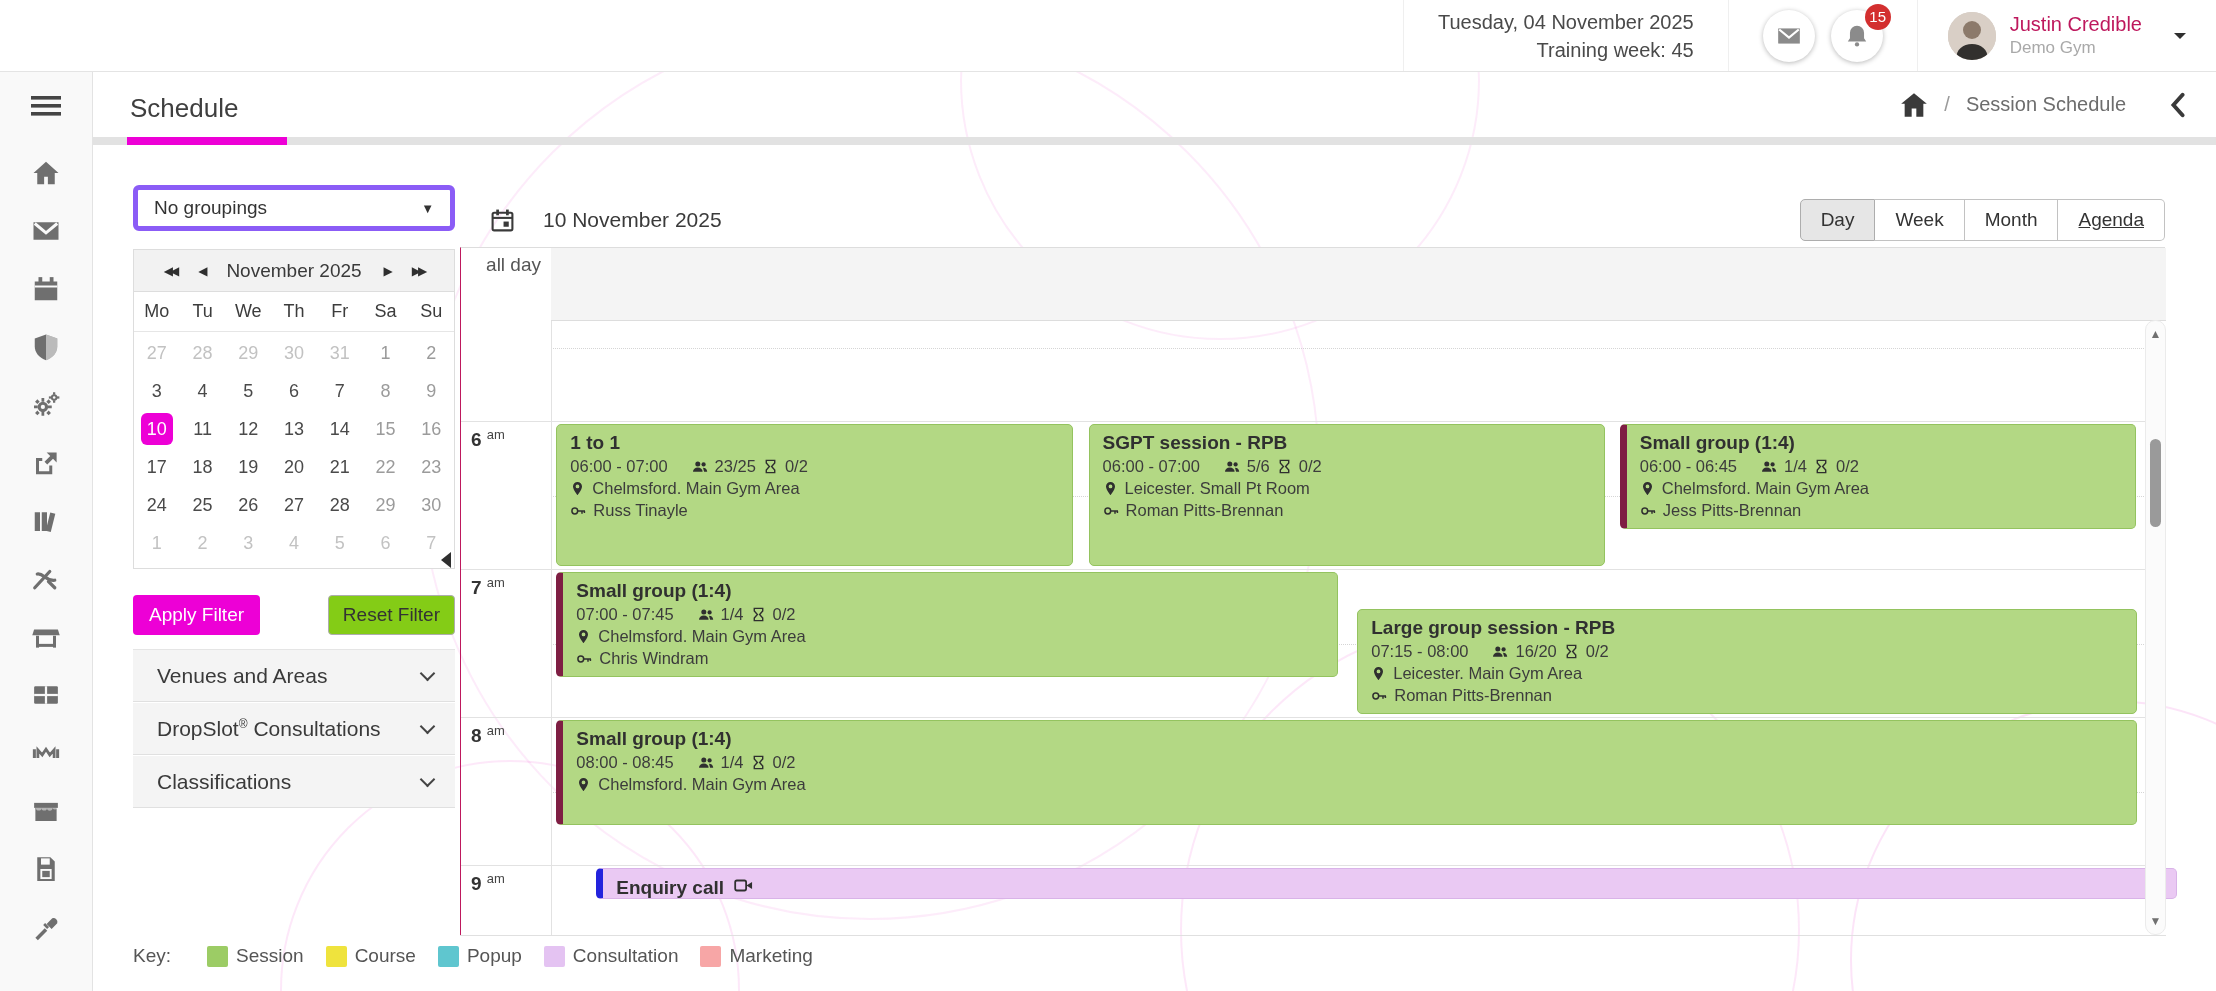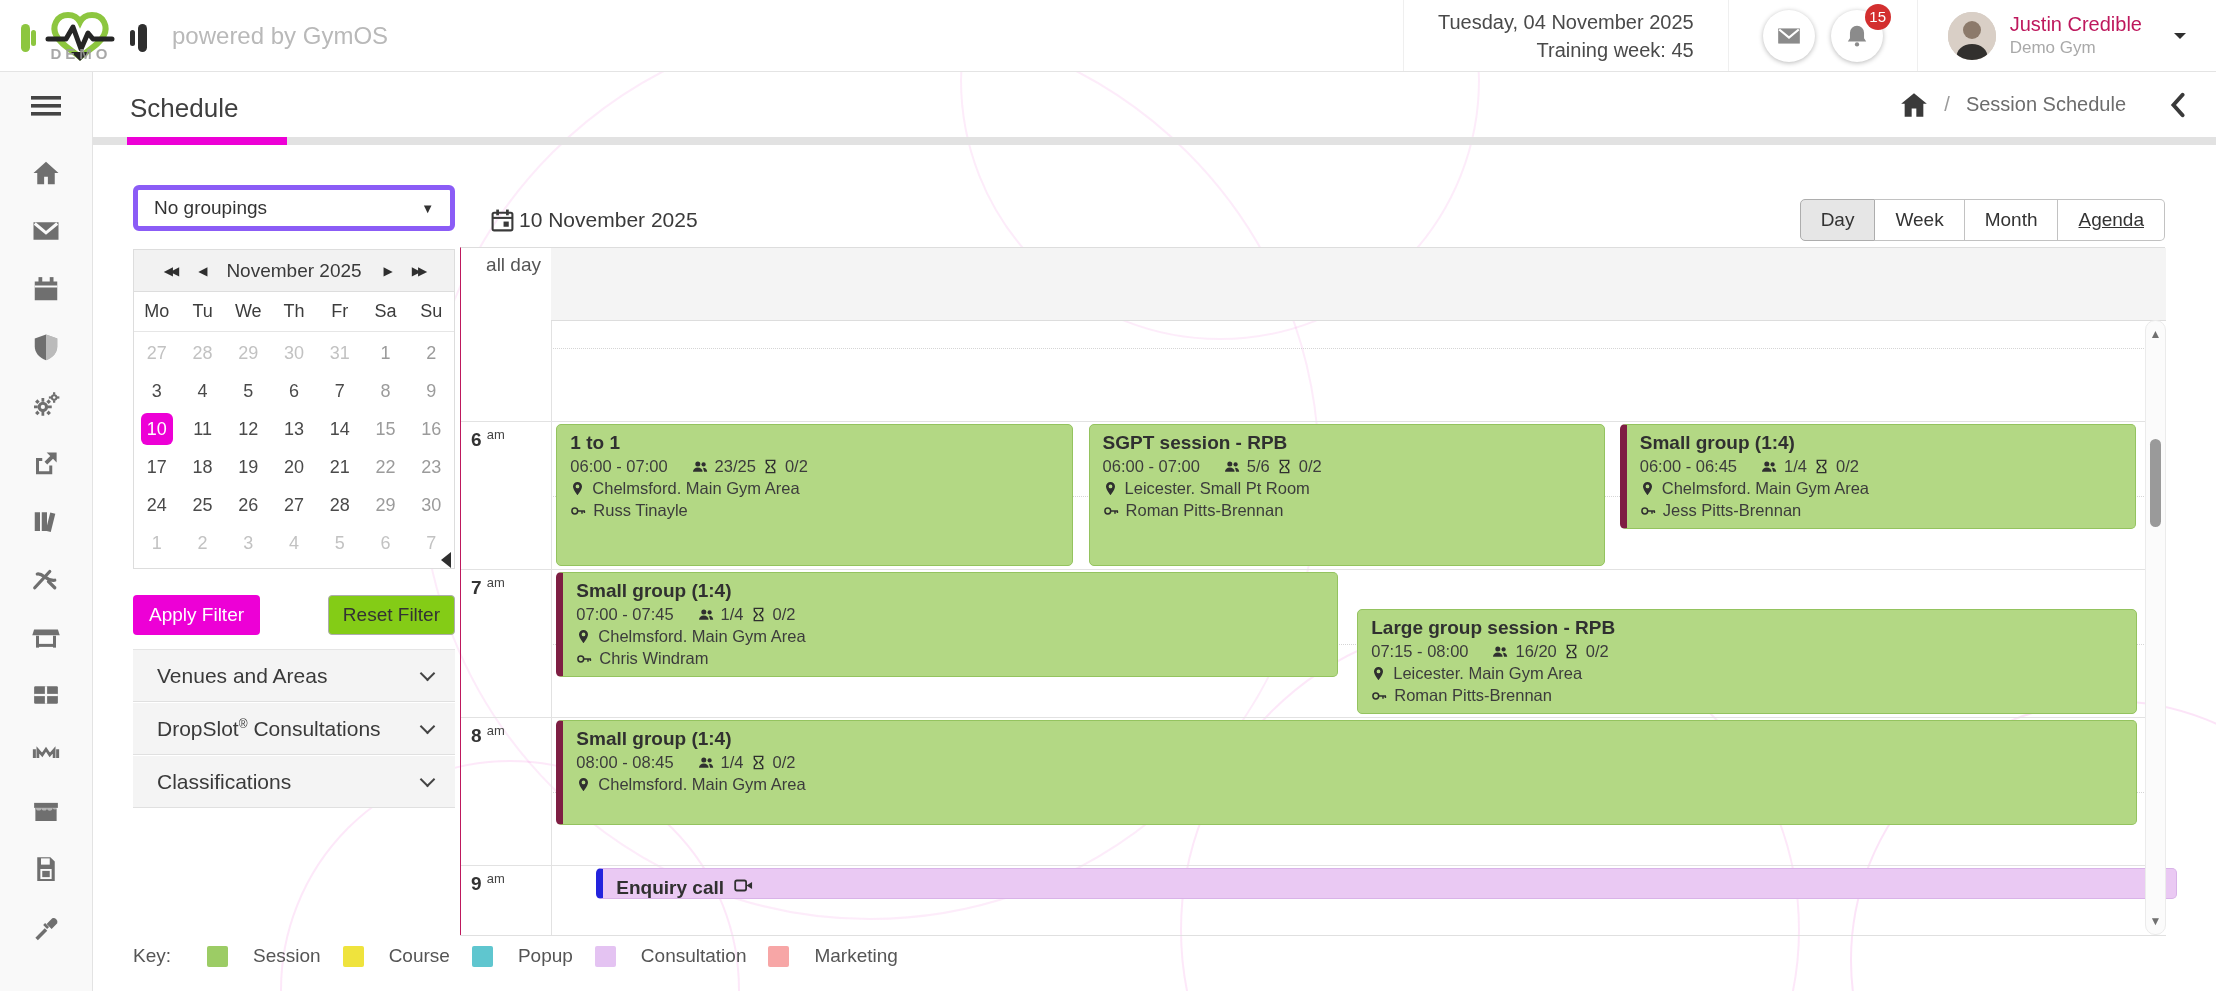--- a/index.html
+++ b/index.html
@@ -59,21 +59,21 @@
   .btn-reset { background:#84cc16; color:#333; font-size:19px; border:1px solid #adadad; border-radius:4px; padding:8px 14px; cursor:pointer; }
   .accordions { margin-top:14px; border-top:1px solid #e5e5e5; }
   .acc-row { background:#f4f4f4; border-bottom:1px solid #e0e0e0; height:52px; display:flex; align-items:center; justify-content:space-between; padding:0 22px 0 24px; font-size:21px; color:#3a3a3a; cursor:pointer; margin-bottom:1px; }
   .acc-row sup { font-size:12px; }
   .chev { width:11px; height:11px; border-right:2px solid #444; border-bottom:2px solid #444; transform:rotate(45deg); margin-top:-5px; }
 
   .handle { position:absolute; left:441px; top:552px; width:0; height:0; border-top:8px solid transparent; border-bottom:8px solid transparent; border-right:10px solid #2f2f2f; z-index:5; }
 
   
   .cal-toolbar { position:absolute; left:460px; top:195px; width:1705px; height:50px; display:flex; align-items:center; justify-content:space-between; z-index:3; }
-  .cal-date { display:flex; align-items:center; gap:4px; font-size:21px; color:#3a3a3a; margin-left:30px; }
+  .cal-date { display:flex; align-items:center; gap:28px; font-size:21px; color:#3a3a3a; margin-left:30px; }
   .viewgroup { display:flex; }
   .viewbtn { border:1px solid #c2c2c2; border-left-width:0; background:#fff; font-size:19px; color:#333; padding:9px 20px; cursor:pointer; }
   .viewbtn:first-child { border-left-width:1px; border-radius:5px 0 0 5px; }
   .viewbtn:last-child { border-radius:0 5px 5px 0;text-decoration:underline; }
   .viewbtn.active { background:#e6e6e6; border-color:#adadad; }
 
   .cal-table { position:absolute; left:460px; top:247px; width:1705px; height:688px; border-top:1px solid #ddd; border-left:1px solid #be185d; z-index:2;padding-left:8px; }
   .allday-row { position:absolute; left:0; top:0; width:1705px; height:73px; border-bottom:1px solid #ddd; }
   .allday-label { position:absolute; left:0; top:0; width:90px; height:73px; font-size:19px; color:#555; text-align:right; padding:6px 10px 0 0; background:#fff; }
   .allday-body { position:absolute; left:90px; top:0; right:0; bottom:0; background:#f4f4f4; }
@@ -96,49 +96,36 @@
   .ev-line .ico { display:inline-flex; color:#2f2f2f; }
   .ev-gap { width:10px; }
 
   
   .vscroll { position:absolute; left:2145px; top:320px; width:21px; height:615px; background:#fbfbfb; border:1px solid #ebebeb; border-radius:10px; z-index:3; }
   .vs-arrow { position:absolute; left:0; width:100%; display:flex; justify-content:center; color:#707070; font-size:12px; cursor:pointer; }
   .vs-thumb { position:absolute; left:4px; width:11px; top:118px; height:88px; background:#9a9a9a; border-radius:6px; cursor:grab; }
 
   
   .keyrow { position:absolute; left:133px; top:945px; display:flex; align-items:center; gap:14px; font-size:19px; color:#555; z-index:3; }
-  .key-item { display:flex; align-items:center; gap:25px; margin-left:22px; }
+  .key-item { display:flex; align-items:center; gap:8px; margin-left:22px; }
   .key-swatch { width:21px; height:21px; border-radius:2px; display:inline-block; }
   .cal-bottom-line { position:absolute; left:460px; top:935px; width:1706px; border-top:1px solid #e0e0e0; z-index:2; }
 </style>
 </head>
 <body>
 
 <div class="page">
 
   <div class="wm" style="left:420px; top:20px; width:900px; height:900px;"></div>
   <div class="wm" style="left:960px; top:-180px; width:520px; height:520px;"></div>
   <div class="wm" style="left:1180px; top:620px; width:620px; height:620px; border-color:rgba(236,64,208,.12);"></div>
   <div class="wm" style="left:280px; top:760px; width:460px; height:460px; border-color:rgba(236,64,208,.12);"></div>
   <div class="wm" style="left:1850px; top:700px; width:520px; height:520px; border-color:rgba(236,64,208,.14);"></div>
 
   <div class="topbar">
-    <div class="logo-wrap">
-      <svg width="140" height="58" viewBox="0 0 140 58">
-        <rect x="3" y="17" width="9" height="28" rx="4.5" fill="#8dc63f"></rect>
-        <rect x="13" y="23" width="5" height="16" rx="2.5" fill="#8dc63f"></rect>
-        <path d="M38 28 c-4-8 0-20 12-20 c6 0 10 3 12 7 c2-4 6-7 12-7 c12 0 16 12 12 20 c-4 9-14 14-24 22 c-10-8-20-13-24-22z" fill="none" stroke="#8dc63f" stroke-width="6"></path>
-        <polyline points="30,32 48,32 55,20 63,42 70,26 75,32 94,32" fill="none" stroke="#252525" stroke-width="5" stroke-linejoin="round" stroke-linecap="round"></polyline>
-        <path d="M53 45 l9 9 9 -9 z" fill="#252525"></path>
-        <rect x="120" y="17" width="9" height="28" rx="4.5" fill="#2e2e2e"></rect>
-        <rect x="112" y="23" width="5" height="16" rx="2.5" fill="#2e2e2e"></rect>
-        <text x="63" y="52" text-anchor="middle" font-size="15" font-weight="bold" letter-spacing="4" fill="#9a9a9a" opacity=".85">DEMO</text>
-      </svg>
-      <span class="powered">powered by GymOS</span>
-    </div>
     <div class="topbar-right">
       <div class="date-block">
         <div>Tuesday, 04 November 2025</div>
         <div>Training week: 45</div>
       </div>
       <div class="icon-cluster">
         <div class="round-btn">
           <svg width="26" height="26" viewBox="0 0 24 24">
               <path d="M2 5h20v14H2z" fill="currentColor"></path>
               <polyline points="3,6 12,13.5 21,6" fill="none" stroke="#fff" stroke-width="2"></polyline>

